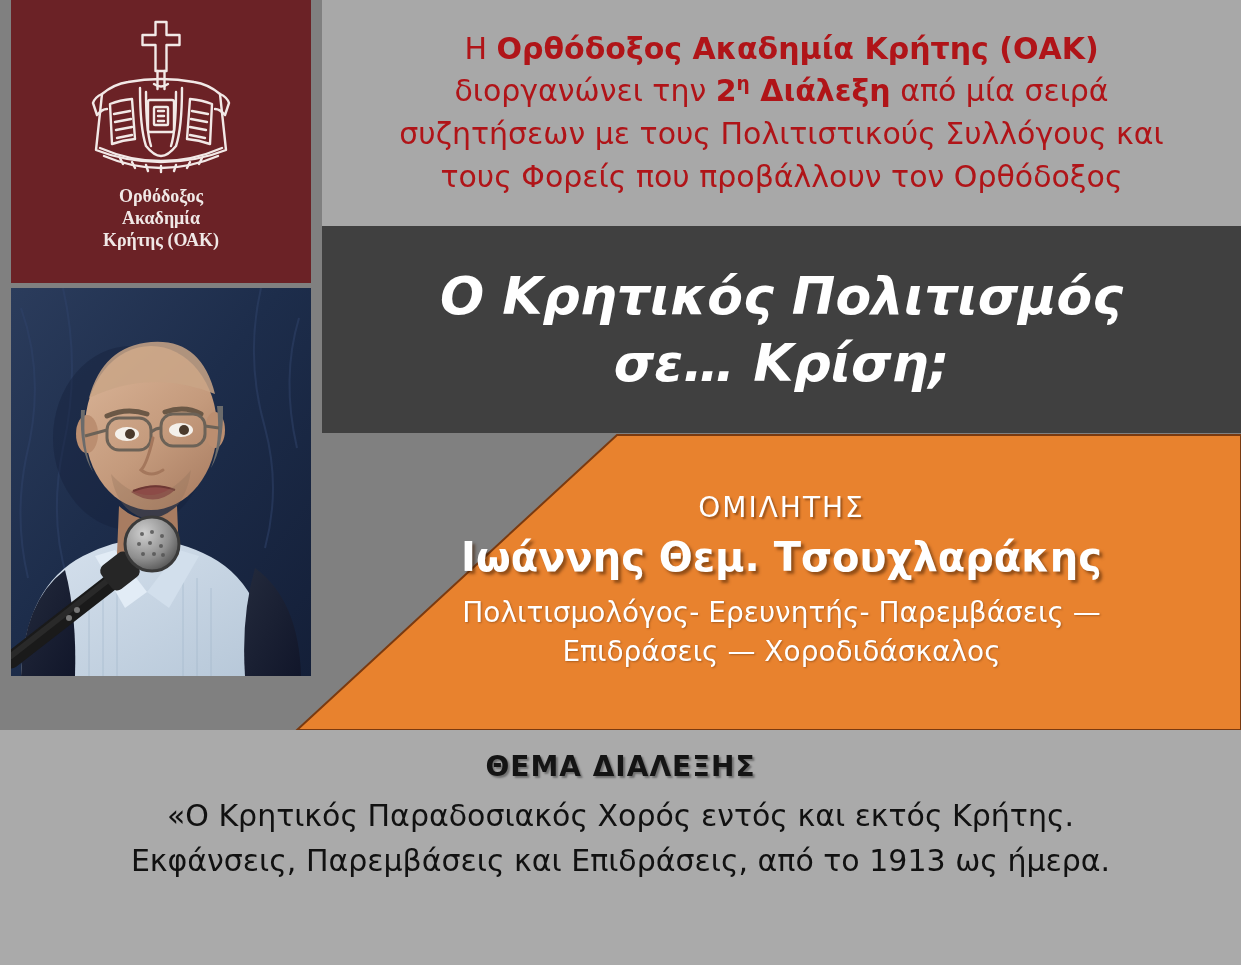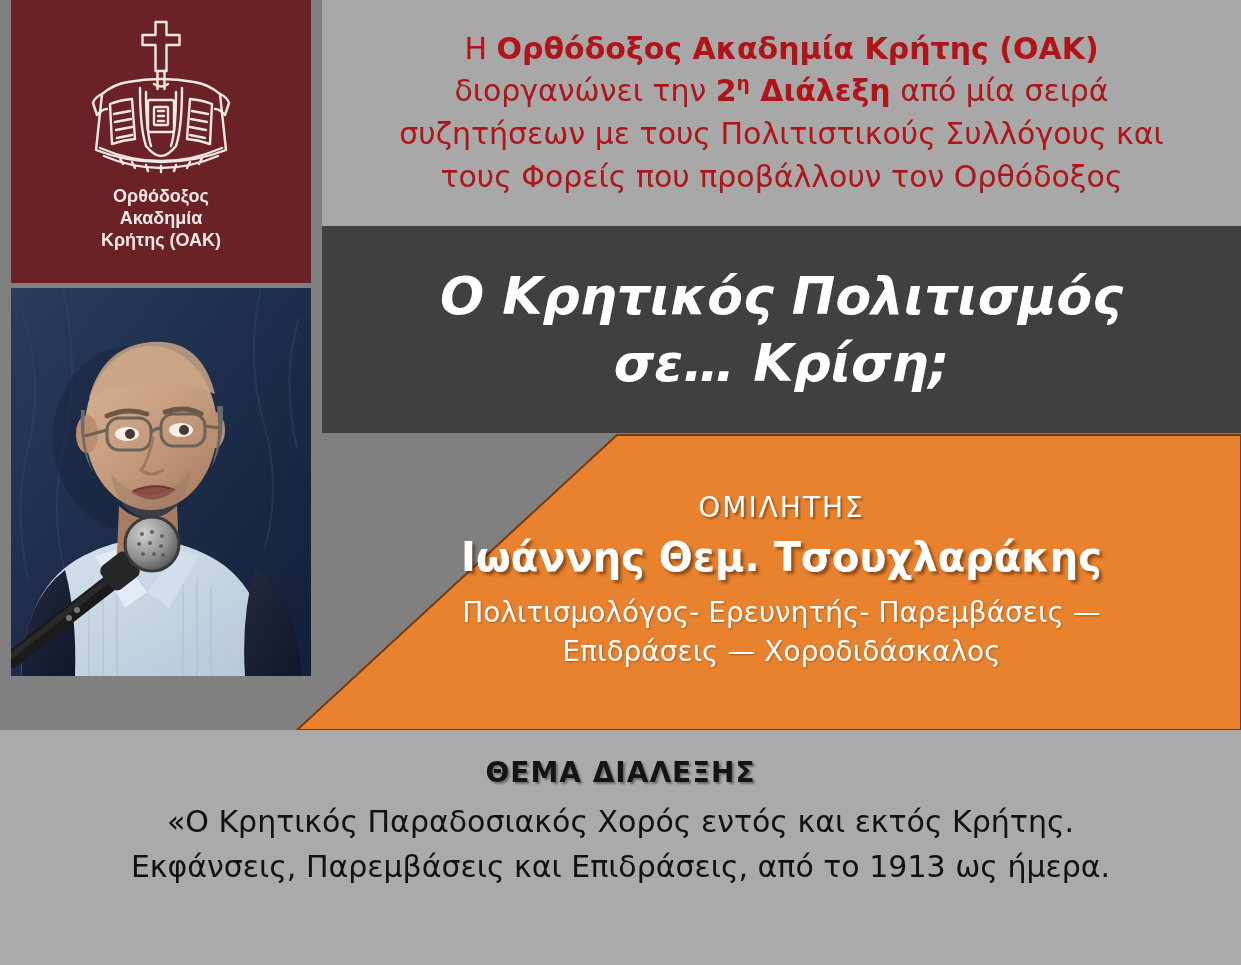--- a/index.html
+++ b/index.html
@@ -14,21 +14,21 @@
 
   
   .logo-panel{
     position:absolute;left:11px;top:0;width:300px;height:283px;
     background:#6B2226;
     display:flex;flex-direction:column;align-items:center;justify-content:flex-start;
   }
   .logo-emblem{margin-top:12px;width:170px;height:172px;display:block;}
   .logo-text{
     color:#F0E8E6;text-align:center;line-height:1.22;
-    font-size:18px;font-weight:700;font-family:Liberation Sans, sans-serif;
+    font-size:18px;font-weight:700;font-family:Liberation Serif, serif;
     margin-top:2px;
   }
   .logo-text div{display:block;}
 
   .photo-frame{
     position:absolute;left:11px;top:288px;width:300px;height:388px;
     overflow:hidden;background:#16243f;
   }
   .photo-frame svg{display:block;width:300px;height:388px;}
 
@@ -89,21 +89,21 @@
     color:#FFFFFF;font-size:28px;line-height:1.38;white-space:nowrap;
     text-shadow:1px 1px 2px rgba(60,25,0,.35);
     font-family:"DejaVu Sans",sans-serif;
   }
 
   
   .topic-block{
     position:absolute;left:0;top:730px;width:1241px;height:235px;
     background:#AAAAAA;
     display:flex;flex-direction:column;align-items:center;justify-content:flex-start;
-    padding-top:26px;box-sizing:border-box;text-align:center;
+    padding-top:20px;box-sizing:border-box;text-align:center;
   }
   .topic-heading{
     color:#141414;font-size:28px;font-weight:700;letter-spacing:1px;
     text-shadow:2px 2px 2px rgba(0,0,0,.35);margin-bottom:10px;
     font-family:"DejaVu Sans",sans-serif;
   }
   .topic-line{
     color:#111111;font-size:30px;line-height:1.5;white-space:nowrap;
     font-family:"DejaVu Sans",sans-serif;
   }

